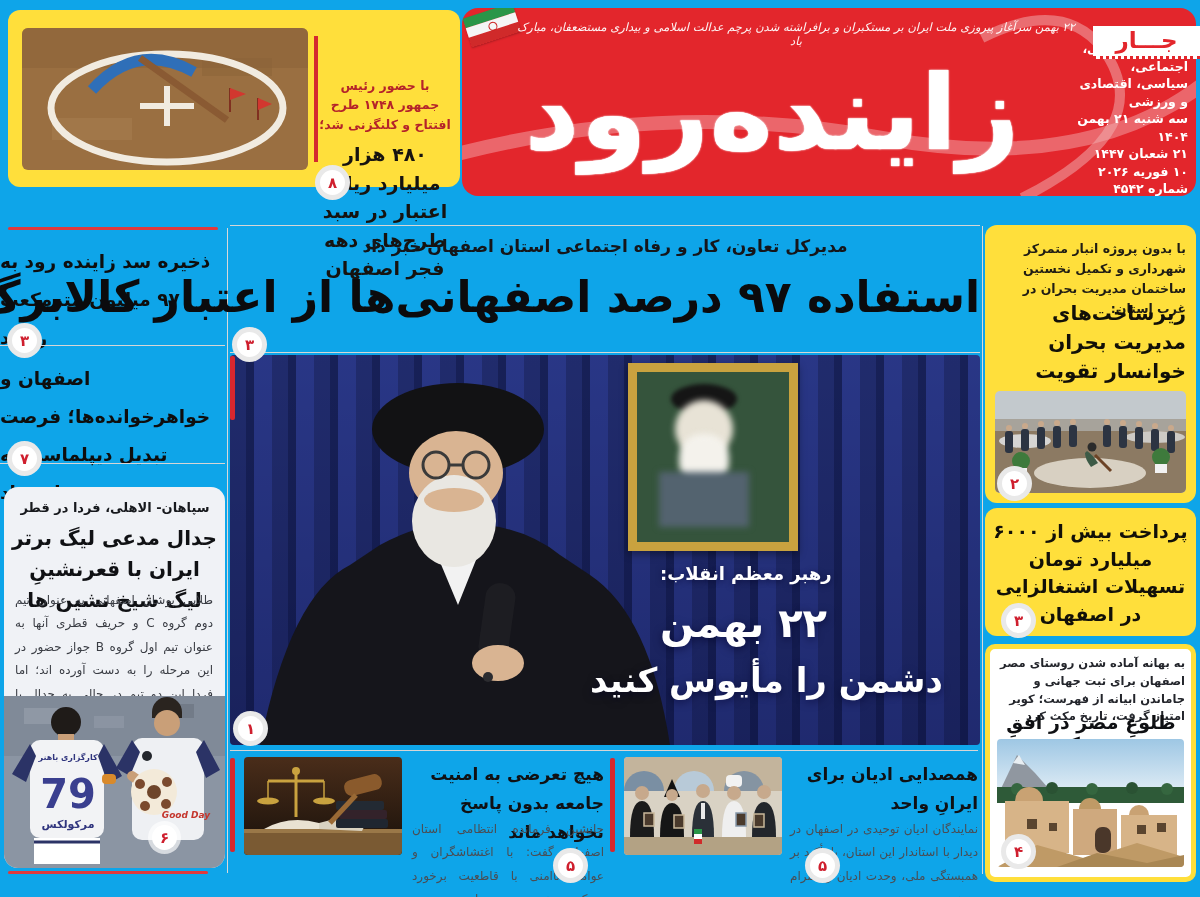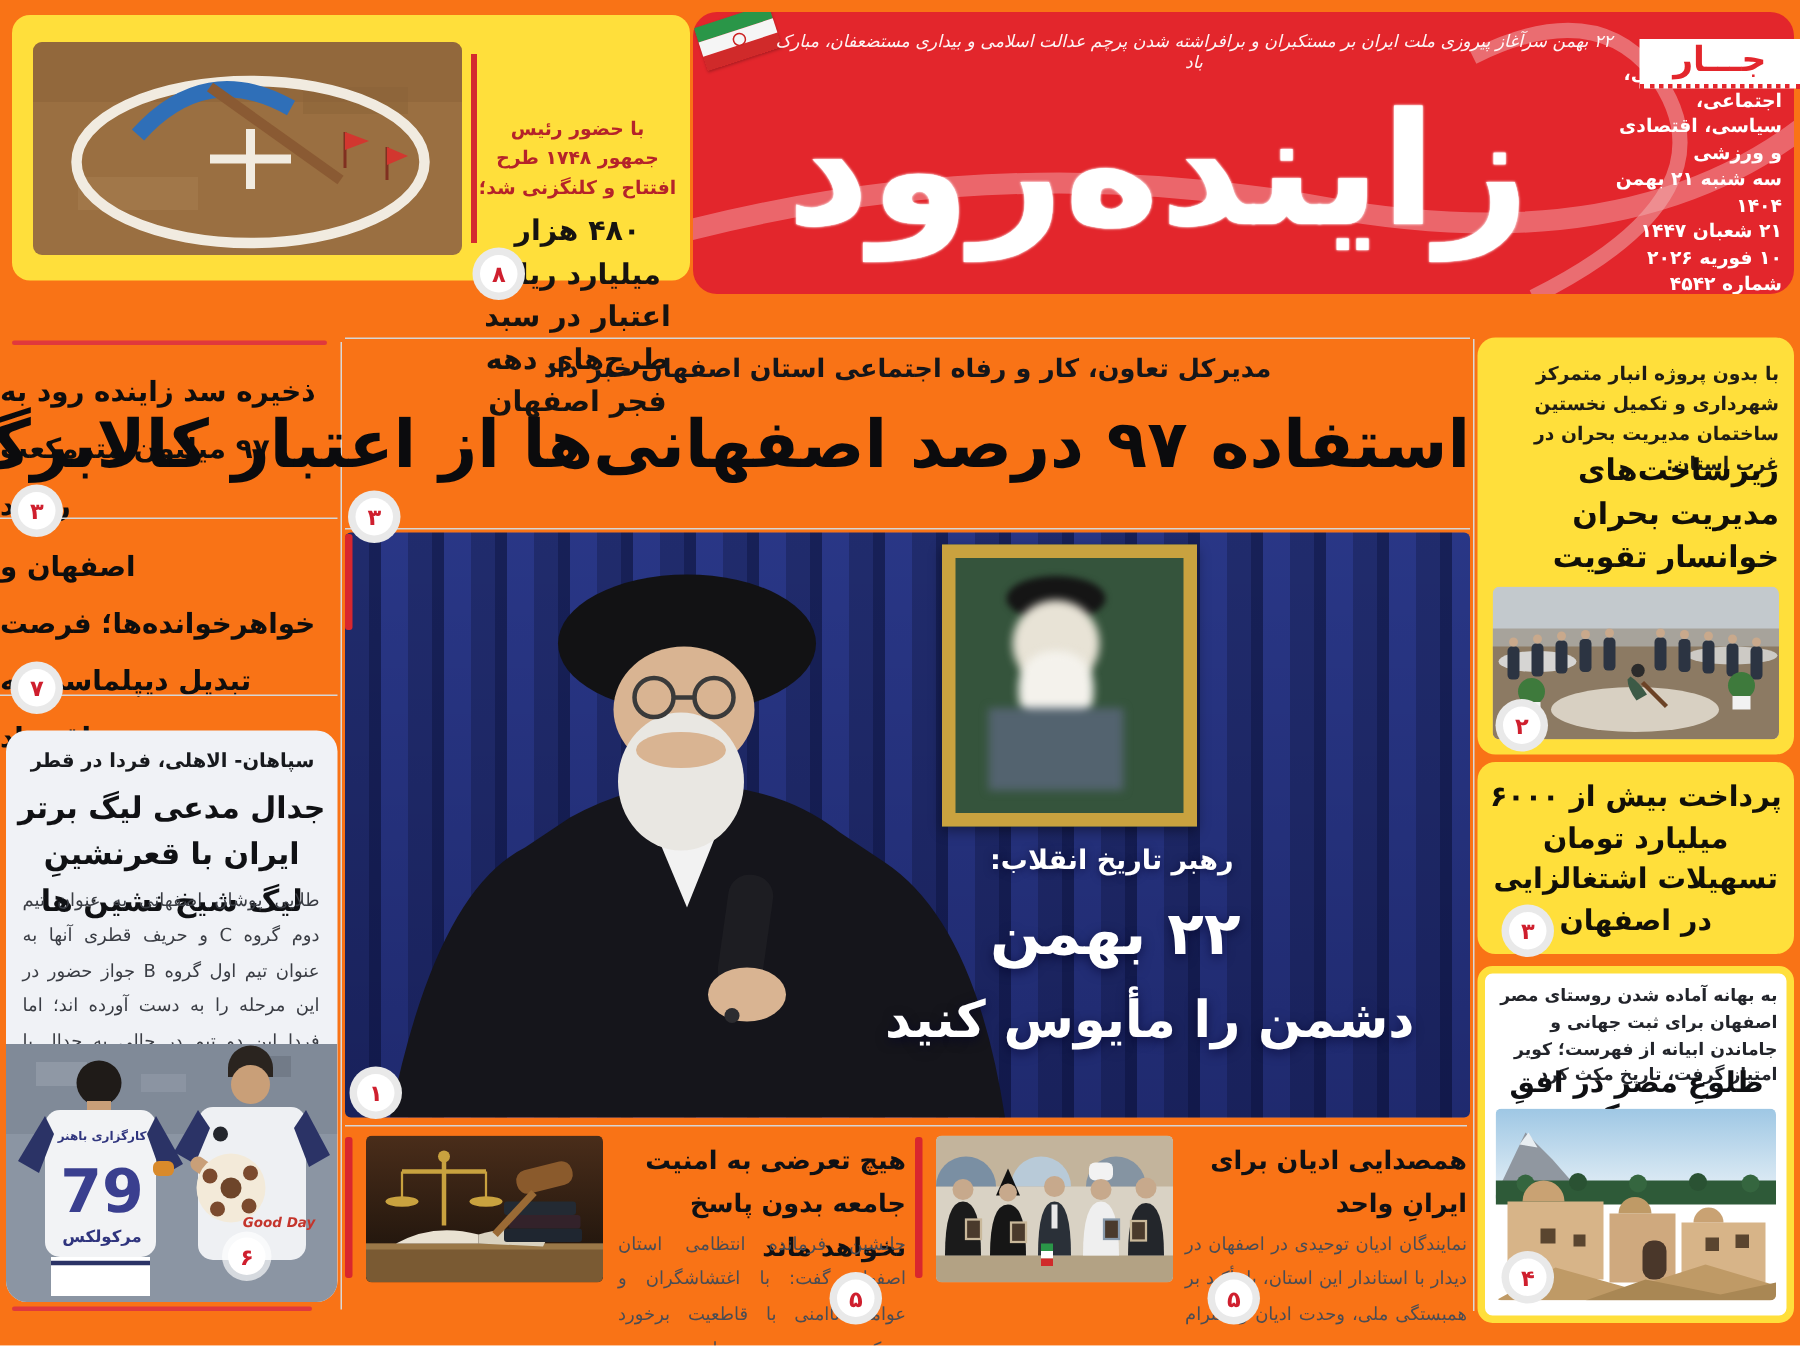--- a/index.html
+++ b/index.html
@@ -1,16 +1,16 @@
 <!DOCTYPE html>
 <html lang="fa" dir="rtl"><head>
 <meta charset="utf-8">
 <style>
   html,body{margin:0;padding:0;background:#fff;}
-  .page{position:relative;width:1200px;height:897px;background:#f97316;overflow:hidden;
+  .page{position:relative;width:1200px;height:897px;background:#0ea5e9;overflow:hidden;
         font-family:"DejaVu Sans",sans-serif;direction:rtl;}
   .abs{position:absolute;}
 
   
   .masthead{position:absolute;left:462px;top:8px;width:734px;height:188px;background:#e3262c;
             border-radius:16px;overflow:hidden;}
   .mh-swoosh{position:absolute;left:0;top:0;width:100%;height:100%;}
   .slogan{position:absolute;right:120px;top:12px;width:560px;color:#fff;font-size:11.5px;
           text-align:center;font-style:italic;opacity:.95;}
   .logo{position:absolute;left:10px;top:30px;width:600px;height:150px;color:#fff;
@@ -247,21 +247,21 @@
       <ellipse cx="226" cy="118" rx="47" ry="42" fill="#d9b492"></ellipse>
       <ellipse cx="224" cy="166" rx="42" ry="46" fill="#e9e7e2"></ellipse>
       <ellipse cx="224" cy="145" rx="30" ry="12" fill="#d9b492"></ellipse>
       <circle cx="206" cy="110" r="13" fill="none" stroke="#3a3a3a" stroke-width="3"></circle>
       <circle cx="246" cy="110" r="13" fill="none" stroke="#3a3a3a" stroke-width="3"></circle>
       <line x1="219" y1="110" x2="233" y2="110" stroke="#3a3a3a" stroke-width="3"></line>
       <rect x="252" y="228" width="30" height="78" rx="14" fill="#1d1d22" transform="rotate(8 267 267)"></rect>
       <ellipse cx="268" cy="308" rx="26" ry="18" fill="#d9b492"></ellipse>
       <circle cx="258" cy="322" r="5" fill="#2c2c30"></circle>
     </svg>
-    <div class="ov-kicker">رهبر تاریخ انقلاب:</div>
+    <div class="ov-kicker">رهبر معظم انقلاب:</div>
     <div class="ov-l1">۲۲ بهمن</div>
     <div class="ov-l2">دشمن را مأیوس کنید</div>
   </div>
   <div class="badge" style="left:238px;top:716px;">۱</div>
 
   <div class="hr" style="left:230px;top:750px;width:748px;"></div>
 
   <div>
     <div class="redbar" style="left:230px;top:758px;height:94px;"></div>
     <div class="bstory-img" style="left:244px;top:757px;width:158px;height:98px;">

